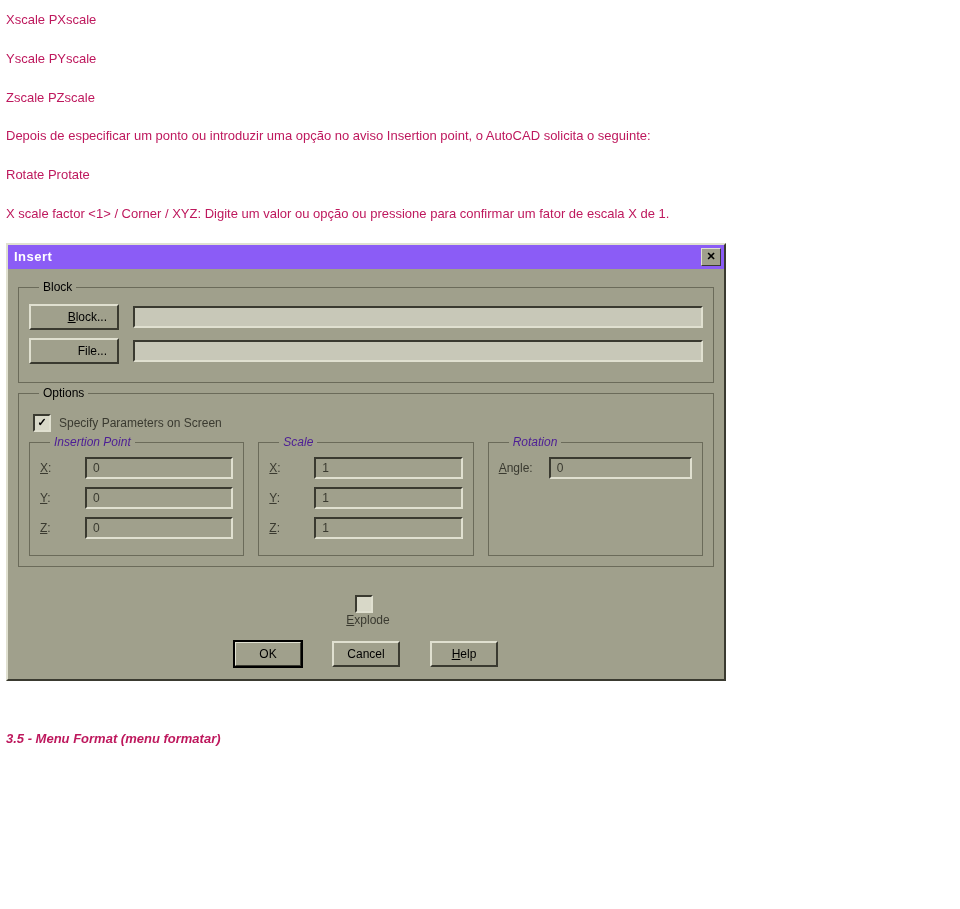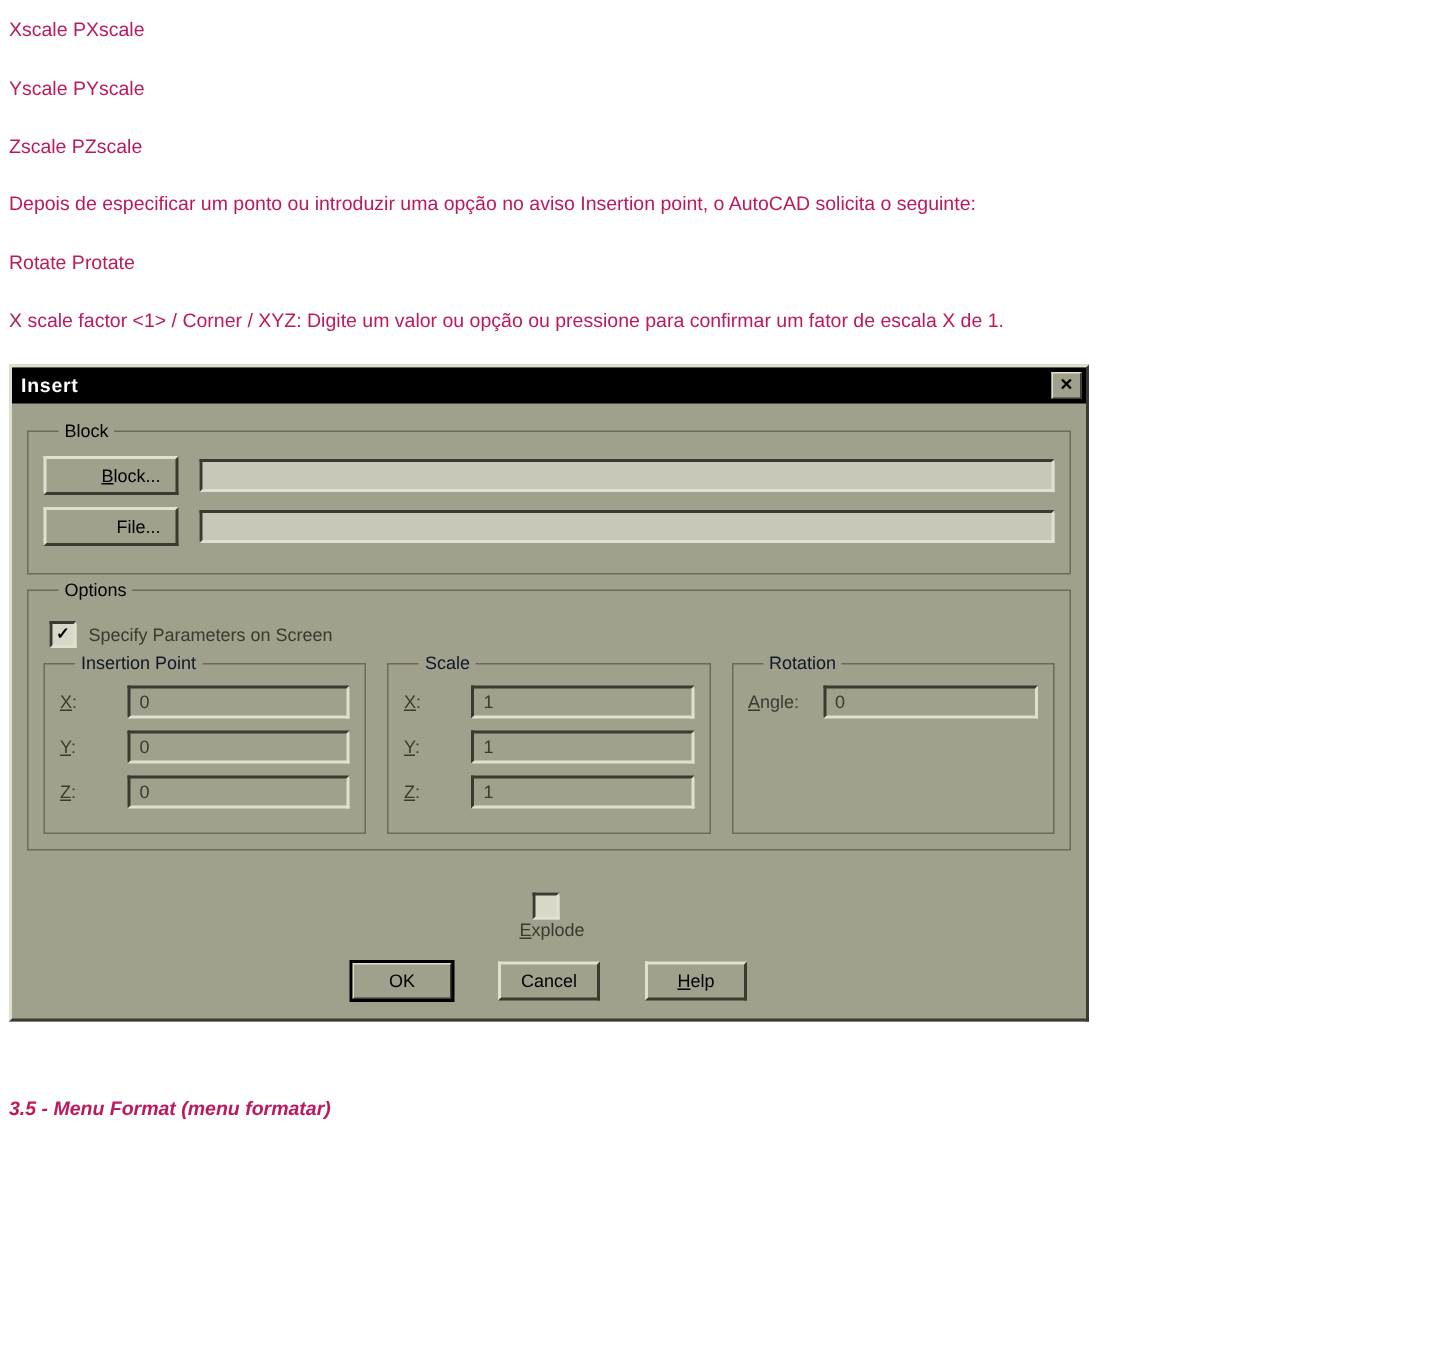--- a/index.html
+++ b/index.html
@@ -30,21 +30,21 @@
     margin: 6px 0 0 6px;
     background: #a0a08c;
     border-top: 2px solid #e0e0d0;
     border-left: 2px solid #e0e0d0;
     border-right: 2px solid #3a3a30;
     border-bottom: 2px solid #3a3a30;
     box-sizing: border-box;
     font-family: "MS Sans Serif", Tahoma, sans-serif;
   }
   .titlebar {
-    background: #000000;
+    background: #8b5cf6;
     color: #fff;
     display: flex;
     align-items: center;
     justify-content: space-between;
     height: 24px;
     padding: 0 3px 0 6px;
     font-size: 13px;
   }
   .titlebar .title {
     font-weight: bold;
@@ -148,21 +148,22 @@
     display: flex;
     gap: 14px;
   }
   .sub-group {
     position: relative;
     border: 1px solid #6b6b5a;
     padding: 14px 10px 8px 10px;
     flex: 1;
   }
   .sub-group .legend {
-    color: #0f172a;
+    color: #4c1d95;
+    font-style: italic;
   }
   .field-row {
     display: flex;
     align-items: center;
     margin-bottom: 8px;
   }
   .field-label {
     width: 45px;
     font-size: 12px;
     color: #3a3a30;

